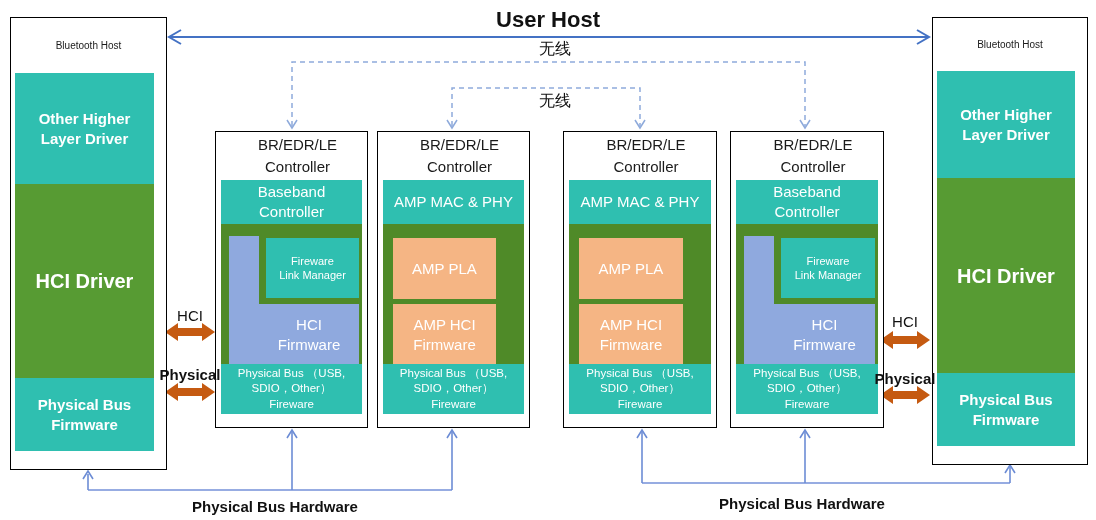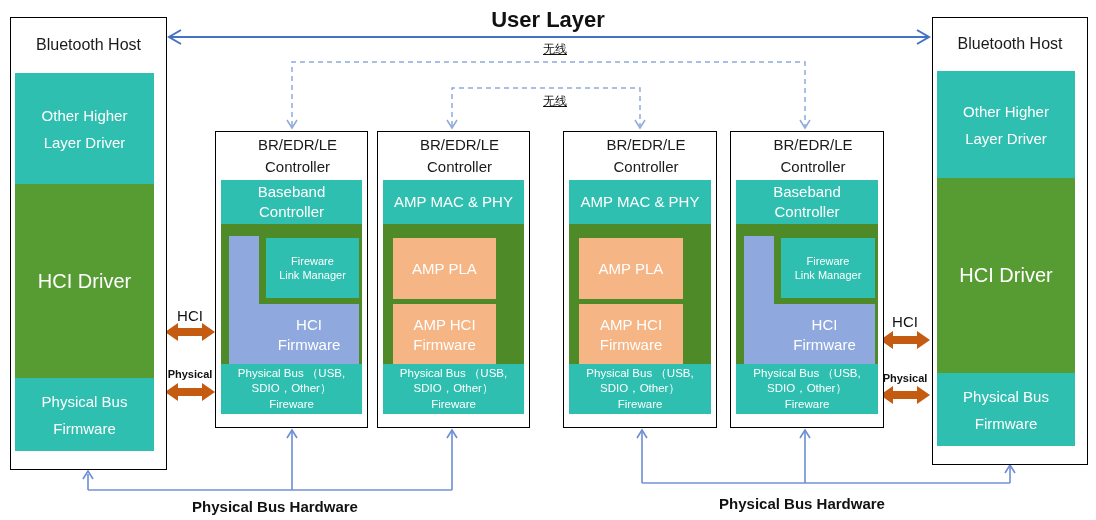--- a/index.html
+++ b/index.html
@@ -1,40 +1,40 @@
 <!DOCTYPE html>
 <html style="--teal: #2FBFB0; --green-host: #579B33; --green-ctrl: #4F8A28; --periwinkle: #8FA9DE; --orange-box: #F5B584; --orange-arrow: #C55A11; --blue-arrow: #4472C4; --dashed-blue: #8EAADB; --connector-blue: #97ACE2; --connector-arrow: #6C8CD5;"><head>
 <meta charset="utf-8">
 <style>
   html,body{margin:0;padding:0;background:#fff;font-family:"Liberation Sans",sans-serif;}
   #stage{position:relative;width:1096px;height:520px;background:#fff;overflow:hidden;}
   .abs{position:absolute;}
   .multiline{white-space:pre-line;}
   .cfx{display:flex;align-items:center;justify-content:center;text-align:center;}
   .box{border:1.6px solid #000;background:#fff;box-sizing:border-box;}
-  .host-title{color:#1a1a1a;font-size:16px;}
-  .layer{left:4px;right:12px;color:#fff;font-size:15px;line-height:27px;}
+  .host-title{color:#1a1a1a;font-size:10px;}
+  .layer{left:4px;right:12px;color:#fff;font-size:15px;line-height:20px;font-weight:bold;}
   .teal{background:var(--teal);}
   .green-host{background:var(--green-host);}
   .green-ctrl{background:var(--green-ctrl);}
   .hci-driver{font-size:20px;}
   .ctrl-title{top:2px;left:12px;right:0;height:44px;color:#1a1a1a;font-size:15px;line-height:22px;}
   .ctrl-header{left:5px;right:5px;top:48px;height:44px;color:#fff;font-size:15px;line-height:20px;}
   .ctrl-body{left:5px;right:5px;top:92px;height:148px;}
   .ctrl-bus{left:5px;right:5px;top:232px;height:50px;color:#fff;font-size:11.5px;line-height:15.5px;}
   .lshape{background:var(--periwinkle);}
   .flm{color:#fff;font-size:11px;line-height:14px;background:var(--teal);}
   .hci-fw{color:#fff;font-size:15px;line-height:20px;}
   .amp-box{left:10px;right:28px;background:var(--orange-box);color:#fff;font-size:15px;line-height:20px;}
   .toplabel{color:#111;}
   .userdata{font-size:22px;font-weight:600;}
-  .wireless{font-size:12px;text-decoration:underline;}
+  .wireless{font-size:16px;}
   .chan{color:#111;}
   .chan-hci{font-size:15px;}
-  .chan-phy{font-size:11px;font-weight:bold;}
+  .chan-phy{font-size:15px;font-weight:bold;}
   .bushw{font-size:15px;font-weight:bold;color:#111;}
   svg.overlay{position:absolute;left:0;top:0;pointer-events:none;}
   .s-blue{stroke:var(--blue-arrow);fill:none;}
   .s-dash{stroke:var(--dashed-blue);fill:none;}
   .s-conn{stroke:var(--connector-blue);fill:none;}
   .s-connv{stroke:var(--connector-arrow);fill:none;}
   .f-orange{fill:var(--orange-arrow);stroke:none;}
 </style>
 </head>
 <body>
@@ -88,21 +88,21 @@
       <polygon class="f-orange" points="165,392 178,383 178,388 202,388 202,383 215,392 202,401 202,396 178,396 178,401"></polygon>
     </g>
     <g>
       <polygon class="f-orange" points="880,340 893,331 893,336 917,336 917,331 930,340 917,349 917,344 893,344 893,349"></polygon>
     </g>
     <g>
       <polygon class="f-orange" points="880,395 893,386 893,391 917,391 917,386 930,395 917,404 917,399 893,399 893,404"></polygon>
     </g>
   </svg>
 
-  <div class="abs cfx toplabel userdata" style="left:398px;top:6px;width:300px;height:28px;">User Layer</div>
+  <div class="abs cfx toplabel userdata" style="left:398px;top:6px;width:300px;height:28px;">User Host</div>
   <div class="abs cfx toplabel wireless" style="left:455px;top:40px;width:200px;height:18px;">无线</div>
   <div class="abs cfx toplabel wireless" style="left:455px;top:92px;width:200px;height:18px;">无线</div>
 
   <div class="abs box" style="left:10px;top:17px;width:157px;height:453px;">
     <div class="abs cfx host-title" style="left:0;right:0;top:6px;height:42px;">Bluetooth Host</div>
     <div class="abs cfx layer teal multiline" style="top:55px;height:111px;">Other Higher
 Layer Driver</div>
     <div class="abs cfx layer green-host hci-driver multiline" style="top:166px;height:194px;">HCI Driver</div>
     <div class="abs cfx layer teal multiline" style="top:360px;height:73px;">Physical Bus
 Firmware</div>

